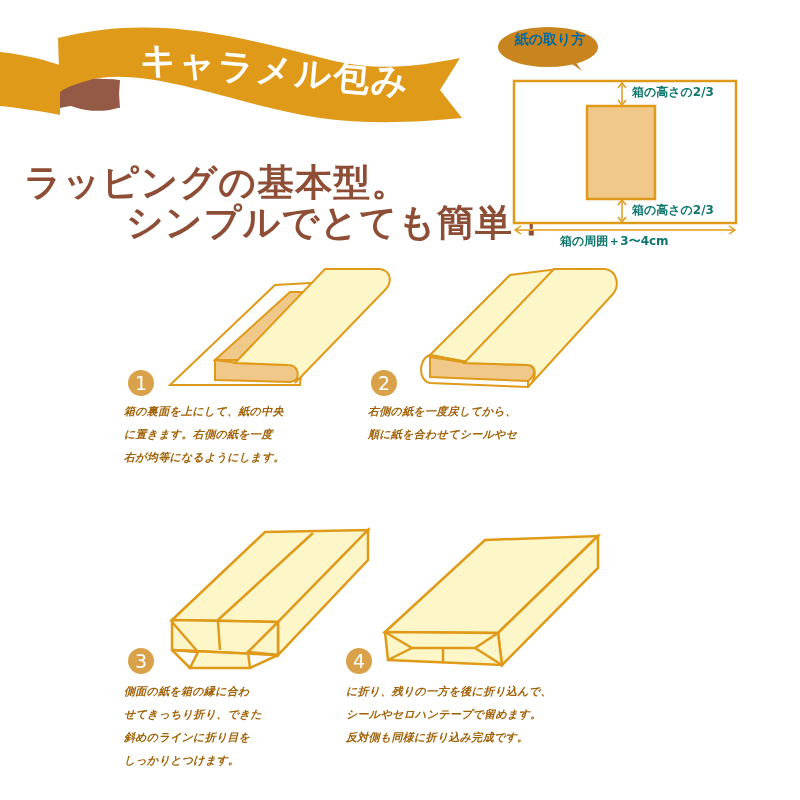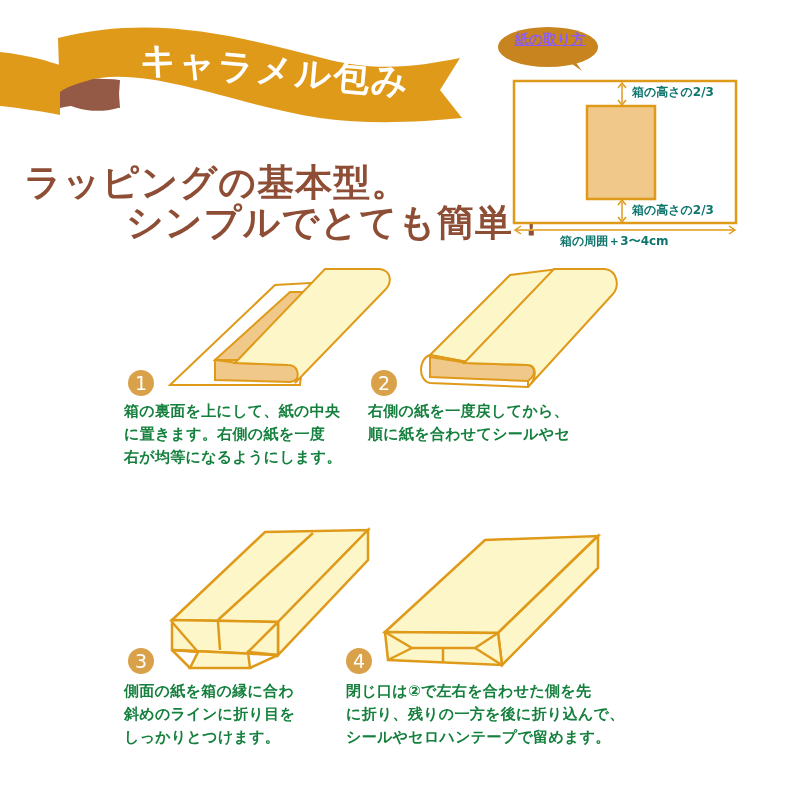--- a/index.html
+++ b/index.html
@@ -5,26 +5,26 @@
   html, body { margin: 0; padding: 0; background: #ffffff; }
   body { width: 800px; height: 800px; position: relative; overflow: hidden;
          font-family: "DejaVu Sans", "Liberation Sans", sans-serif; color: #231815; }
   .abs { position: absolute; }
   .banner-svg { left: 0; top: 0; }
   .banner-title { left: 140px; top: 35px; font-size: 36px; font-weight: bold; color: #ffffff;
                   letter-spacing: 2px; transform: rotate(5deg); transform-origin: left center; white-space: nowrap; }
   .headline { color: #8e4e35; font-weight: bold; font-size: 37px; white-space: nowrap; letter-spacing: 1px; }
   .headline.l1 { left: 24px; top: 158px; }
   .headline.l2 { left: 126px; top: 198px; }
-  .bubble-label { left: 498px; top: 31px; width: 104px; text-align: center; color: #8b5cf6;
-                  font-weight: bold; font-size: 14px; text-decoration: underline; }
+  .bubble-label { left: 498px; top: 31px; width: 104px; text-align: center; color: #0369a1;
+                  font-weight: bold; font-size: 14px; }
   .diag-label { font-size: 12px; font-weight: bold; color: #0f766e; white-space: nowrap; }
   .step-num { width: 26px; height: 26px; border-radius: 50%; background: #d9a24a; color: #fff;
               font-size: 19px; line-height: 26px; text-align: center; }
-  .step-text { font-size: 15px; font-weight: bold; line-height: 23px; color: #15803d; white-space: nowrap; letter-spacing: 0.3px; }
+  .step-text { font-size: 11px; font-weight: bold; line-height: 23px; color: #a16207; white-space: nowrap; letter-spacing: 0.3px; font-style: italic; }
 </style>
 </head>
 <body>
 
 <svg class="abs banner-svg" width="470" height="140" viewBox="0 0 470 140">
 
   <path d="M0,52 C30,55 50,62 60,65 L60,115 C45,112 20,108 0,106 Z" fill="#df9a1a"></path>
 
   <path d="M60,80 C78,78 100,78 118,80 L120,108 C95,104 75,104 60,108 Z" fill="#955a46"></path>
   <path d="M60,115 C90,122 110,118 122,108 L120,80 L60,88 Z" fill="#df9a1a" opacity="0"></path>
@@ -108,20 +108,21 @@
   <div>箱の裏面を上にして、紙の中央</div>
   <div>に置きます。右側の紙を一度</div>
   <div>右が均等になるようにします。</div>
 </div>
 <div class="abs step-text" style="left:368px;top:400px">
   <div>右側の紙を一度戻してから、</div>
   <div>順に紙を合わせてシールやセ</div>
 </div>
 <div class="abs step-text" style="left:124px;top:680px">
   <div>側面の紙を箱の縁に合わ</div>
+  <div>せてきっちり折り、できた</div>
   <div>斜めのラインに折り目を</div>
   <div>しっかりとつけます。</div>
 </div>
 <div class="abs step-text" style="left:346px;top:680px">
-  <div>閉じ口は②で左右を合わせた側を先</div>
   <div>に折り、残りの一方を後に折り込んで、</div>
   <div>シールやセロハンテープで留めます。</div>
+  <div>反対側も同様に折り込み完成です。</div>
 </div>
 
 </body></html>

